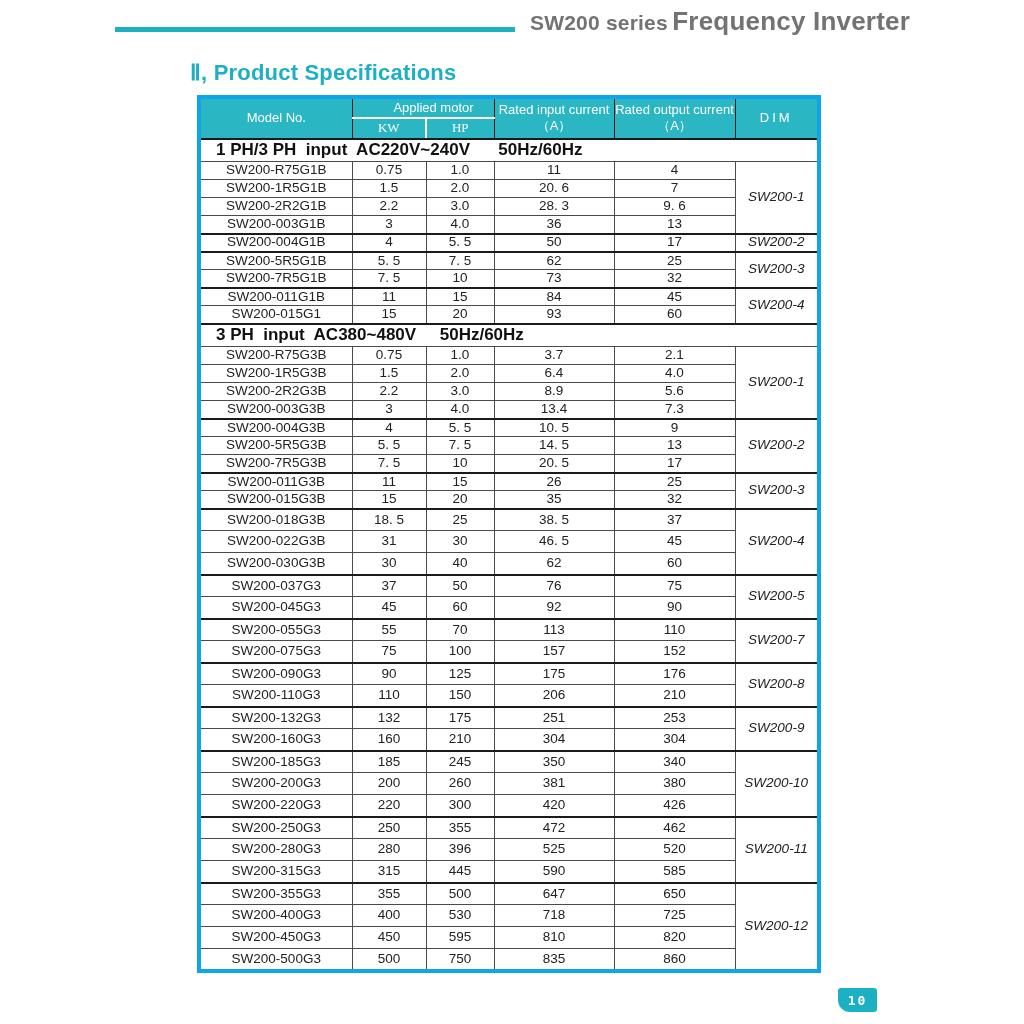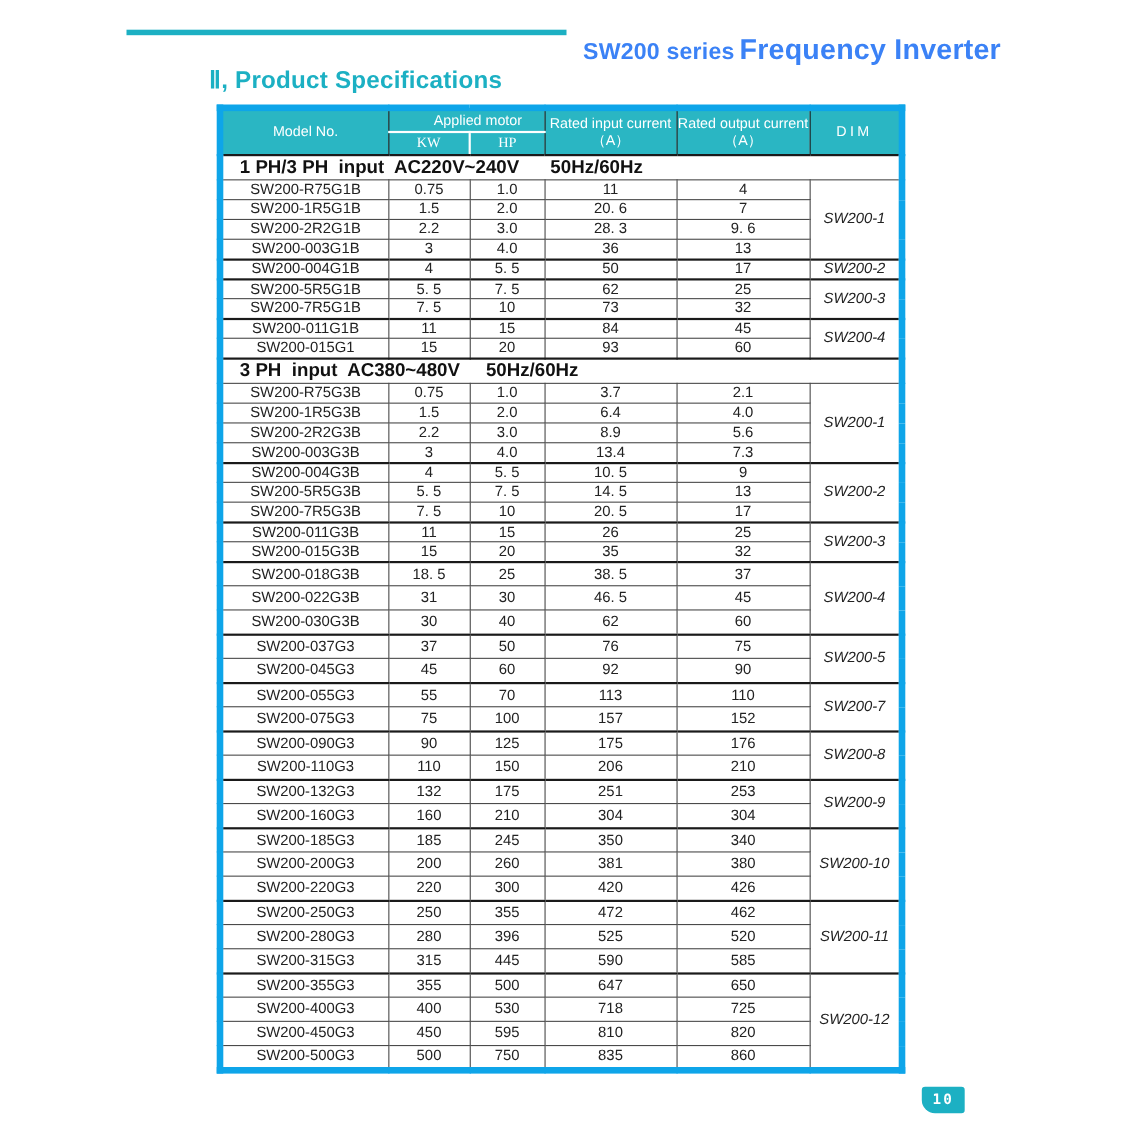--- a/index.html
+++ b/index.html
@@ -3,33 +3,33 @@
 <meta charset="utf-8">
 <style>
   * { margin:0; padding:0; box-sizing:border-box; }
   html,body { width:1024px; height:1024px; background:#ffffff;
               font-family:"Liberation Sans", sans-serif; overflow:hidden; }
   .page { position:relative; width:1024px; height:1024px; background:#fff; }
 
   
   .top-rule { position:absolute; left:115px; top:27px; width:400px; height:5px;
               background:#1cb0c3; }
-  .banner { position:absolute; left:530px; top:6px; width:470px; color:#3b82f6;
-            white-space:nowrap;margin-top:24px; }
+  .banner { position:absolute; left:530px; top:6px; width:470px; color:#737373;
+            white-space:nowrap; }
   .banner .series { font-size:21px; font-weight:bold; letter-spacing:0.2px; }
   .banner .product { font-size:26px; font-weight:bold; letter-spacing:0.2px; }
 
   
   .page-title { position:absolute; left:190px; top:60px; font-size:22px;
                 font-weight:bold; color:#1cb0c3; letter-spacing:0.2px; }
 
   
   .table-wrap { position:absolute; left:197px; top:95px; width:620px; }
   table { border-collapse:collapse; table-layout:fixed; width:620px;
-          border:6px solid #0ea5e9; }
+          border:4px solid #0ea5e9; }
   col.c-model  { width:153px; }
   col.c-kw     { width:74px; }
   col.c-hp     { width:68px; }
   col.c-in     { width:120px; }
   col.c-out    { width:121px; }
   col.c-dim    { width:84px; }
 
   thead th { background:#2ab6c3; color:#ffffff; font-weight:normal;
              font-size:13px; border:1px solid #1a1a1a; border-bottom:2px solid #1a1a1a;
              line-height:1.25; white-space:pre-line; padding:1px 0; }

